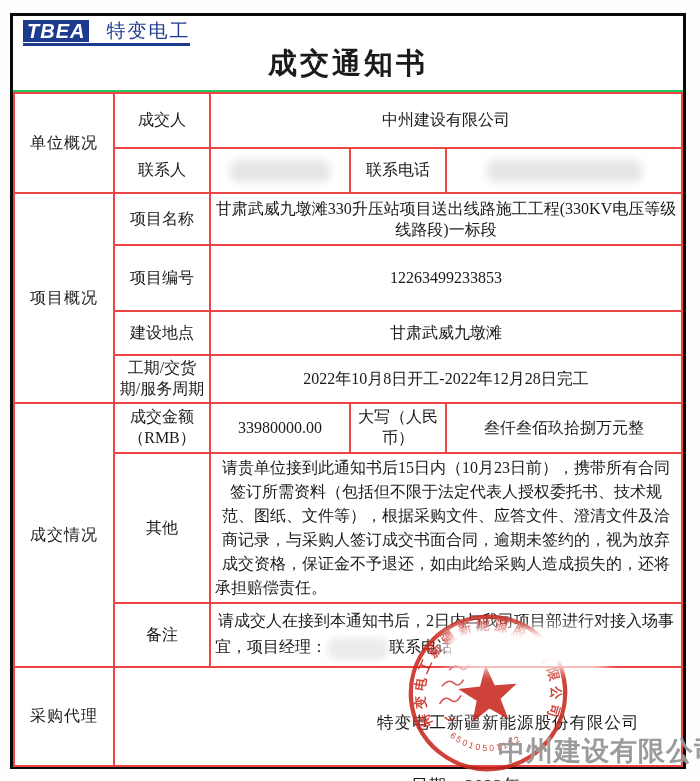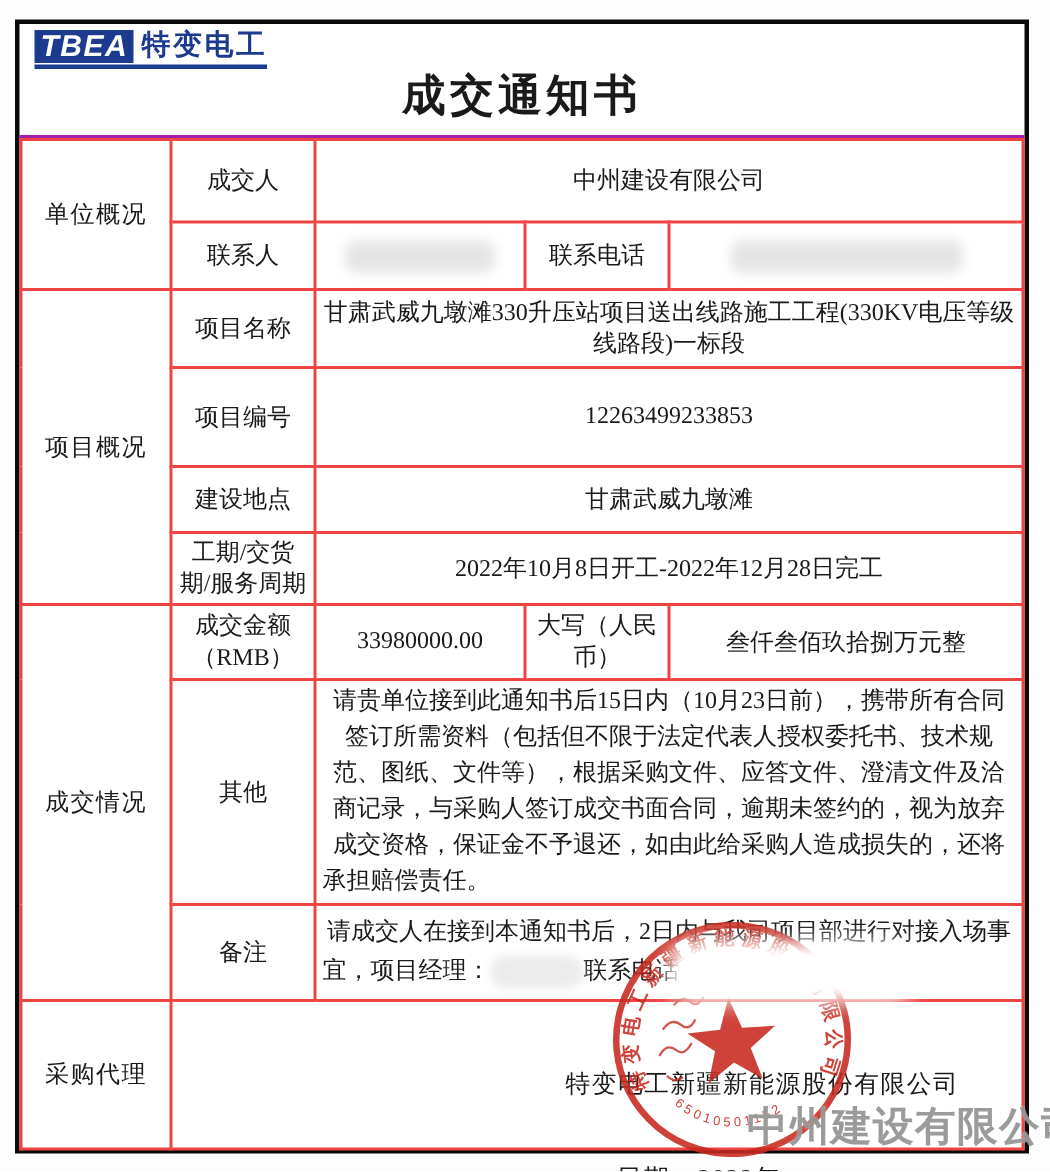--- a/index.html
+++ b/index.html
@@ -2,27 +2,27 @@
 <html><head>
 <meta charset="utf-8">
 <style>
   html,body{margin:0;padding:0;background:#ffffff;}
   .page{position:relative;width:700px;height:781px;background:#fdfdfd;overflow:hidden;
         font-family:"Liberation Serif", serif;color:#1a1a1a;}
   .sheet{position:absolute;left:10px;top:13px;width:676px;height:756px;
          border:3px solid #0a0a0a;box-sizing:border-box;background:#fff;}
 
   
-  .header{position:relative;height:76px;border-bottom:2px solid #a21caf;box-sizing:border-box;}
+  .header{position:relative;height:76px;border-bottom:2px solid #22c55e;box-sizing:border-box;}
   .logo{position:absolute;left:10px;top:4px;}
   .logo-row{display:flex;align-items:flex-end;border-bottom:3px solid #1c3a8e;padding-bottom:1px;}
   .tbea-block{background:#1c3a8e;color:#fff;font-family:"Liberation Sans",sans-serif;
               font-weight:bold;font-style:italic;font-size:20px;line-height:22px;padding:0 4px;letter-spacing:1px;}
-  .tbea-cn{color:#1c3a8e;font-family:"Liberation Sans",sans-serif;font-weight:bold;
-           font-size:19px;line-height:22px;margin-left:5px;letter-spacing:2px;}
+  .tbea-cn{color:#1c3a8e;font-family:"Liberation Sans",sans-serif;font-weight:normal;
+           font-size:19px;line-height:22px;margin-left:17px;letter-spacing:2px;}
   .logo-slogan{color:#1c3a8e;font-family:"Liberation Sans",sans-serif;font-weight:bold;
                font-size:11px;letter-spacing:4px;margin-top:3px;padding-left:2px;}
   .doc-title{position:absolute;left:0;right:0;top:28px;text-align:center;
              font-family:"Liberation Sans",sans-serif;font-weight:bold;font-size:29px;letter-spacing:3px;}
 
   
   table.form{width:100%;height:675px;border-collapse:collapse;table-layout:fixed;}
   table.form td{border:2px solid #ef4444;font-size:16px;text-align:center;vertical-align:middle;
                 padding:2px 4px;box-sizing:border-box;}
   td.sec{font-size:16px;letter-spacing:1px;}

